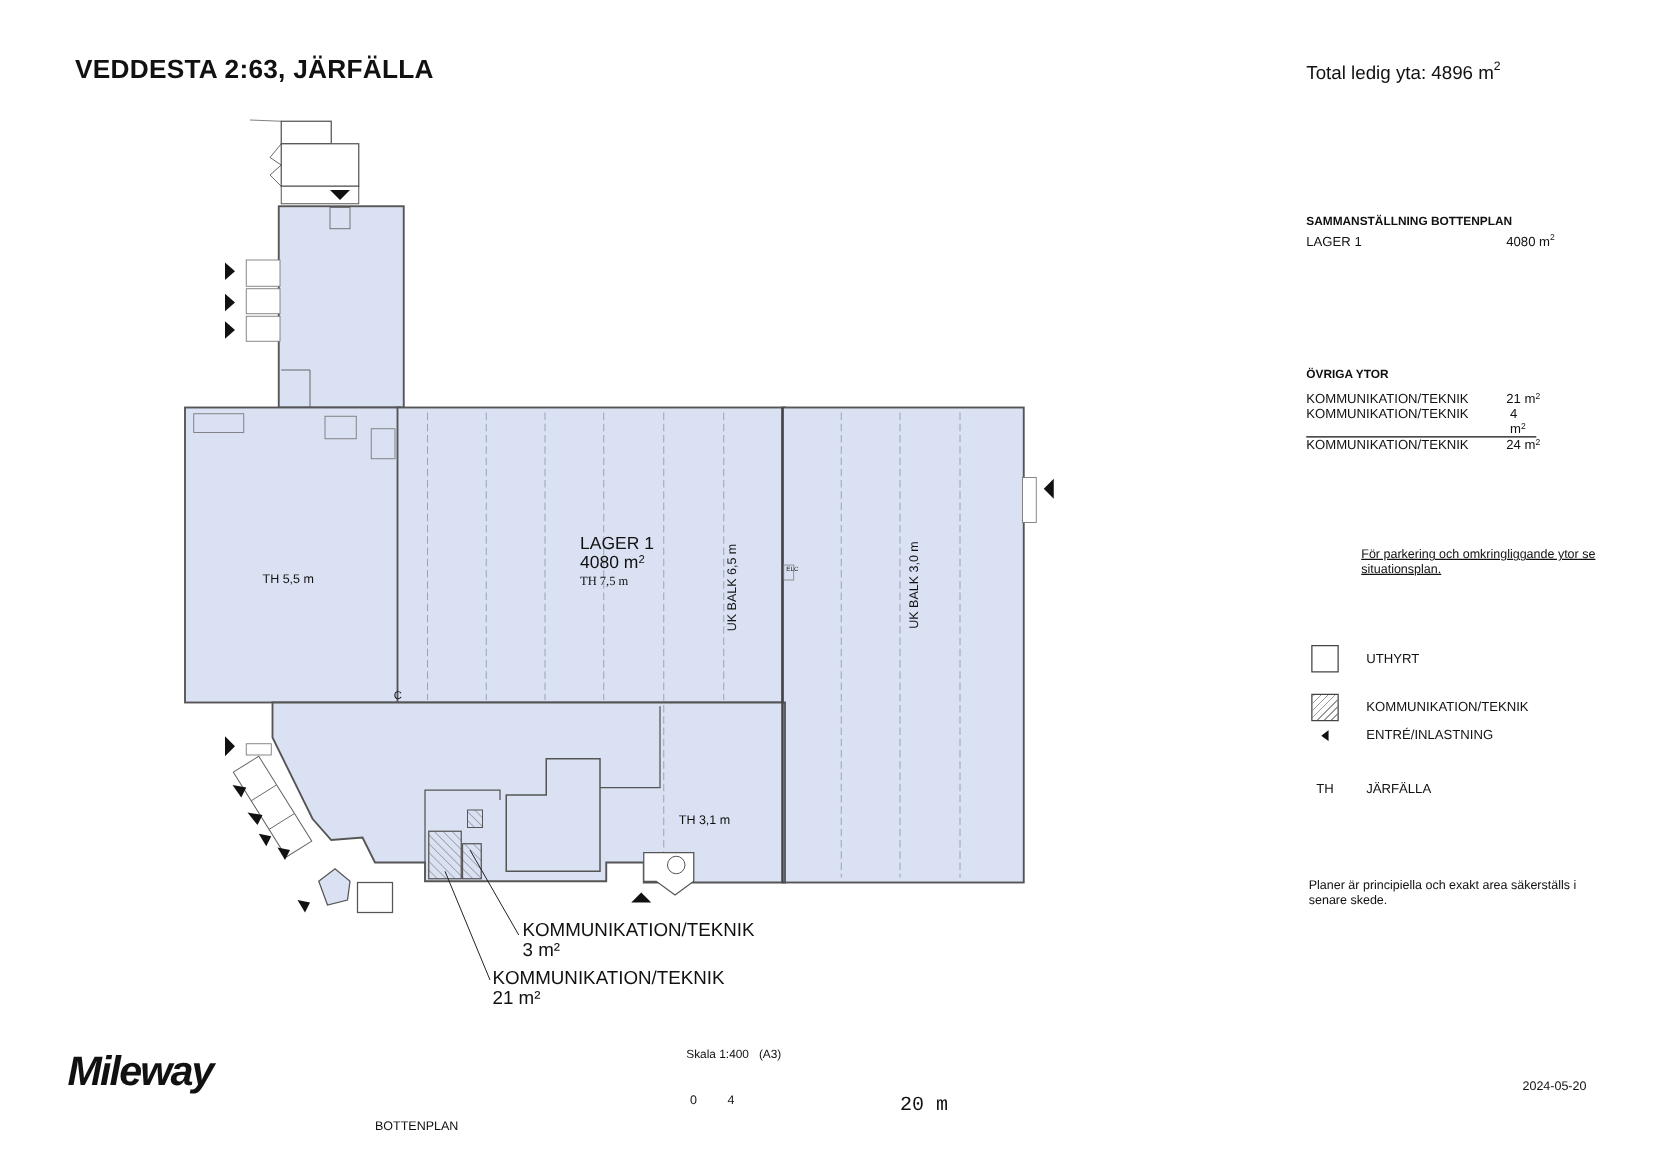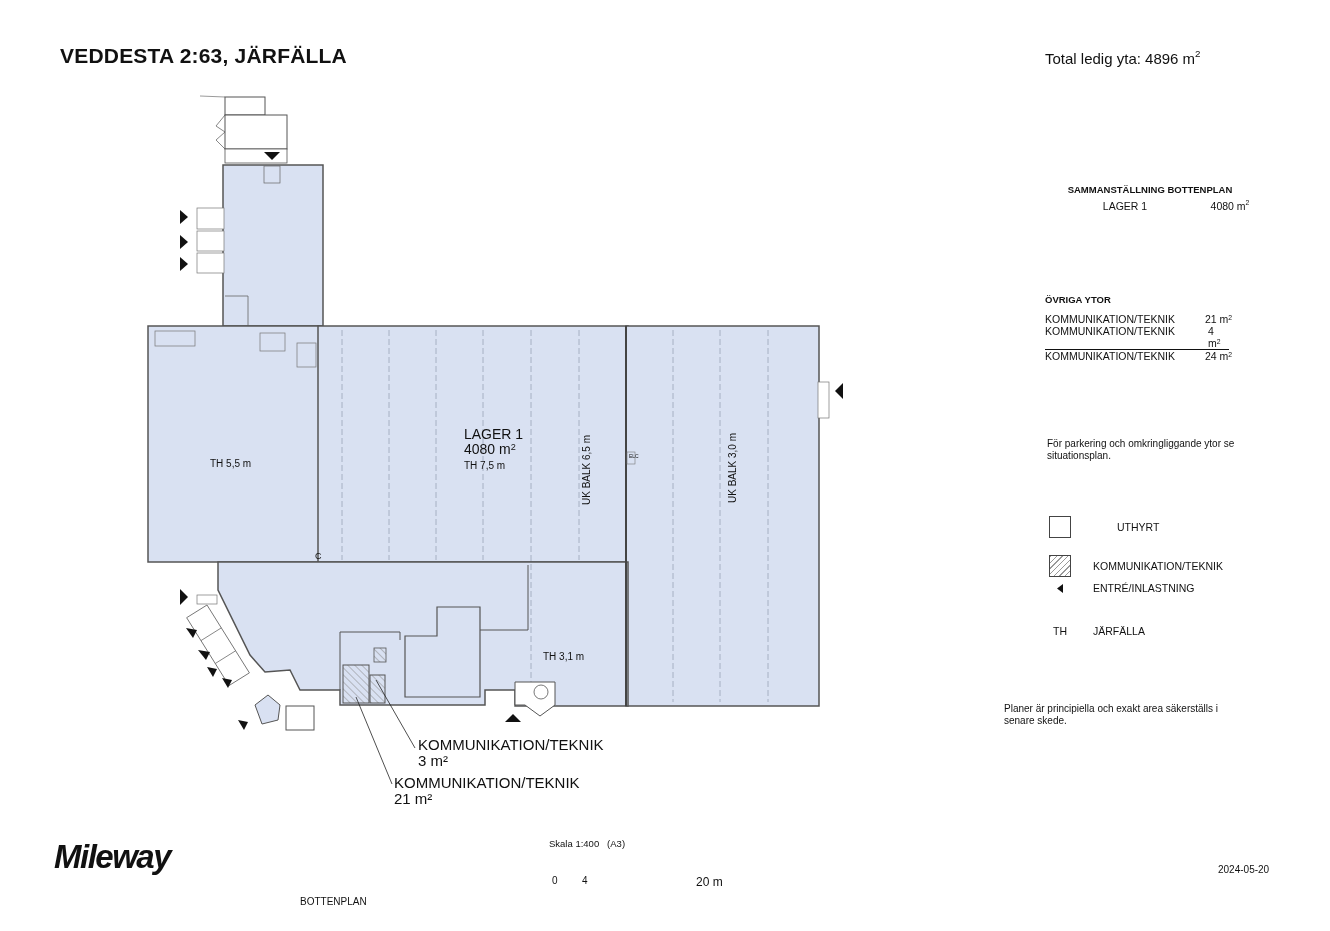--- a/index.html
+++ b/index.html
@@ -22,21 +22,21 @@
   .scale-title { left:549px; top:838px; font-size:9.5px; }
   .plan-text { font-size:10px; }
   .big-label { font-size:15px; line-height:16px; }
 </style>
 </head>
 <body>
 
 <div class="abs title">VEDDESTA 2:63, JÄRFÄLLA</div>
 <div class="abs total"><span>Total ledig yta: 4896 m</span><sup>2</sup></div>
 
-<div class="abs" style="left:1045px; top:184px;text-align:center;">
+<div class="abs" style="left:1045px; top:172px;">
   <div class="sec-h">SAMMANSTÄLLNING BOTTENPLAN</div>
   <div class="row" style="margin-top:5px;">
     <span class="lbl">LAGER 1</span>
     <span class="val"><span>4080 m</span><sup>2</sup></span>
   </div>
 </div>
 
 <div class="abs" style="left:1045px; top:294px;">
   <div class="sec-h">ÖVRIGA YTOR</div>
   <div style="margin-top:8px; line-height:12px;">
@@ -48,24 +48,24 @@
       <span class="lbl">KOMMUNIKATION/TEKNIK</span>
       <span class="val" style="padding-left:3px;"><span>4 m</span><sup>2</sup></span>
     </div>
     <div class="row">
       <span class="lbl">KOMMUNIKATION/TEKNIK</span>
       <span class="val"><span>24 m</span><sup>2</sup></span>
     </div>
   </div>
 </div>
 
-<div class="abs note" style="left:1047px; top:438px;">För parkering och omkringliggande ytor se situationsplan.</div>
+<div class="abs note" style="left:1089px; top:438px;text-decoration:underline;">För parkering och omkringliggande ytor se situationsplan.</div>
 
 <div class="abs" style="left:1049px; top:516px;">
-  <div class="legend-item" style="height:22px;gap:24px;">
+  <div class="legend-item" style="height:22px;">
     <span class="legend-swatch"></span>
     <span>UTHYRT</span>
   </div>
   <div class="legend-item" style="height:22px; margin-top:17px;">
     <span class="legend-swatch hatch"></span>
     <span>KOMMUNIKATION/TEKNIK</span>
   </div>
   <div class="legend-item" style="height:22px; ">
     <span style="width:22px; margin-right:22px; display:flex; justify-content:center;">
       <svg width="6" height="9">
@@ -73,21 +73,21 @@
         </svg>
     </span>
     <span>ENTRÉ/INLASTNING</span>
   </div>
   <div class="legend-item" style="height:22px; margin-top:21px;">
     <span style="width:22px; margin-right:22px; text-align:center;">TH</span>
     <span>JÄRFÄLLA</span>
   </div>
 </div>
 
-<div class="abs note" style="left:1004px; top:703px;">Planer är principiella och exakt area säkerställs i senare skede.</div>
+<div class="abs note" style="left:1047px; top:703px;">Planer är principiella och exakt area säkerställs i senare skede.</div>
 
 <svg class="abs" style="left:0; top:0;" width="1000" height="830">
   <defs>
     <pattern id="hatchp" patternUnits="userSpaceOnUse" width="5" height="5" patternTransform="rotate(-45)">
       <line x1="0" y1="0" x2="0" y2="5" stroke="#888" stroke-width="1"></line>
     </pattern>
   </defs>
   <g>
 
     <rect x="225" y="97" width="40" height="18" fill="#fff" stroke="#555" stroke-width="1"></rect>
@@ -180,21 +180,21 @@
       <line x1="648" y1="857" x2="648" y2="872"></line>
       <line x1="679" y1="857" x2="679" y2="872"></line>
       <line x1="712" y1="857" x2="712" y2="872"></line>
     </g>
   </g>
 </svg>
 
 <div class="abs" style="left:464px; top:427px;">
   <div style="font-size:14px; line-height:15px;">LAGER 1</div>
   <div style="font-size:14px; line-height:15px;"><span>4080 m</span><sup>2</sup></div>
-  <div class="plan-text" style="margin-top:3px;">TH 7,5 m</div>
+  <div class="plan-text" style="margin-top:3px;font-family:Liberation Serif, serif;">TH 7,5 m</div>
 </div>
 <div class="abs plan-text" style="left:210px; top:458px;">TH 5,5 m</div>
 <div class="abs plan-text" style="left:543px; top:651px;">TH 3,1 m</div>
 <div class="abs plan-text" style="left:586px; top:469px; transform:translate(-50%,-50%) rotate(-90deg); white-space:nowrap; top:470px; left:586px;">UK BALK 6,5 m</div>
 <div class="abs plan-text" style="left:732px; top:468px; transform:translate(-50%,-50%) rotate(-90deg); white-space:nowrap;">UK BALK 3,0 m</div>
 <div class="abs" style="left:629px; top:453px; font-size:5px;">ELC</div>
 <div class="abs" style="left:315px; top:551px; font-size:9px;">C</div>
 
 <div class="abs big-label" style="left:418px; top:737px;">
   <div>KOMMUNIKATION/TEKNIK</div>
@@ -203,14 +203,14 @@
 <div class="abs big-label" style="left:394px; top:775px;">
   <div>KOMMUNIKATION/TEKNIK</div>
   <div>21 m²</div>
 </div>
 
 <div class="abs logo">Mileway</div>
 <div class="abs footer-label">BOTTENPLAN</div>
 <div class="abs scale-title"><span>Skala 1:400</span>&nbsp;&nbsp;&nbsp;<span>(A3)</span></div>
 <div class="abs" style="left:552px; top:875px; font-size:10px;">0</div>
 <div class="abs" style="left:582px; top:875px; font-size:10px;">4</div>
-<div class="abs" style="left:696px; top:875px; font-size:12px;">20 m</div>
+<div class="abs" style="left:720px; top:875px; font-size:16px;font-family:Liberation Mono, monospace;">20 m</div>
 <div class="abs date">2024-05-20</div>
 
 </body></html>

